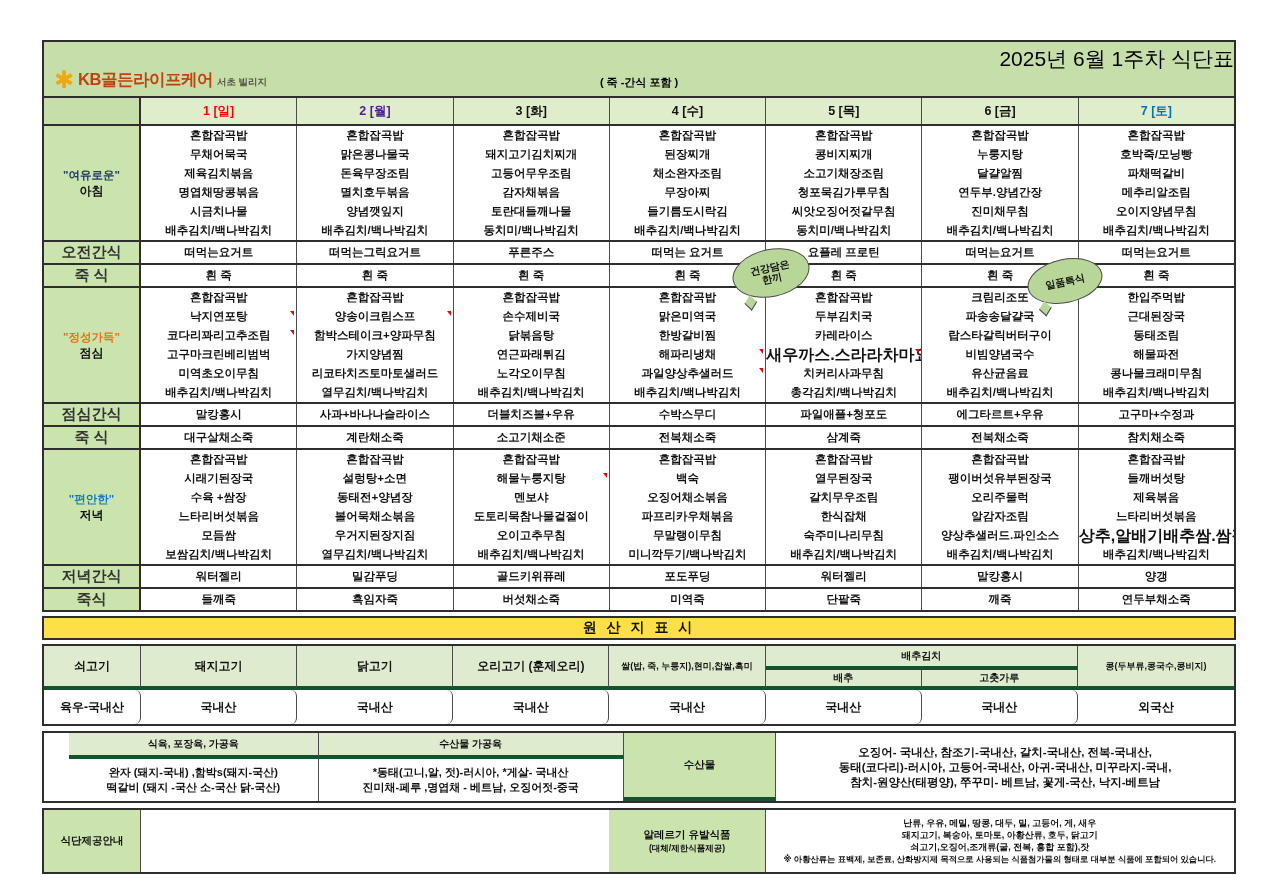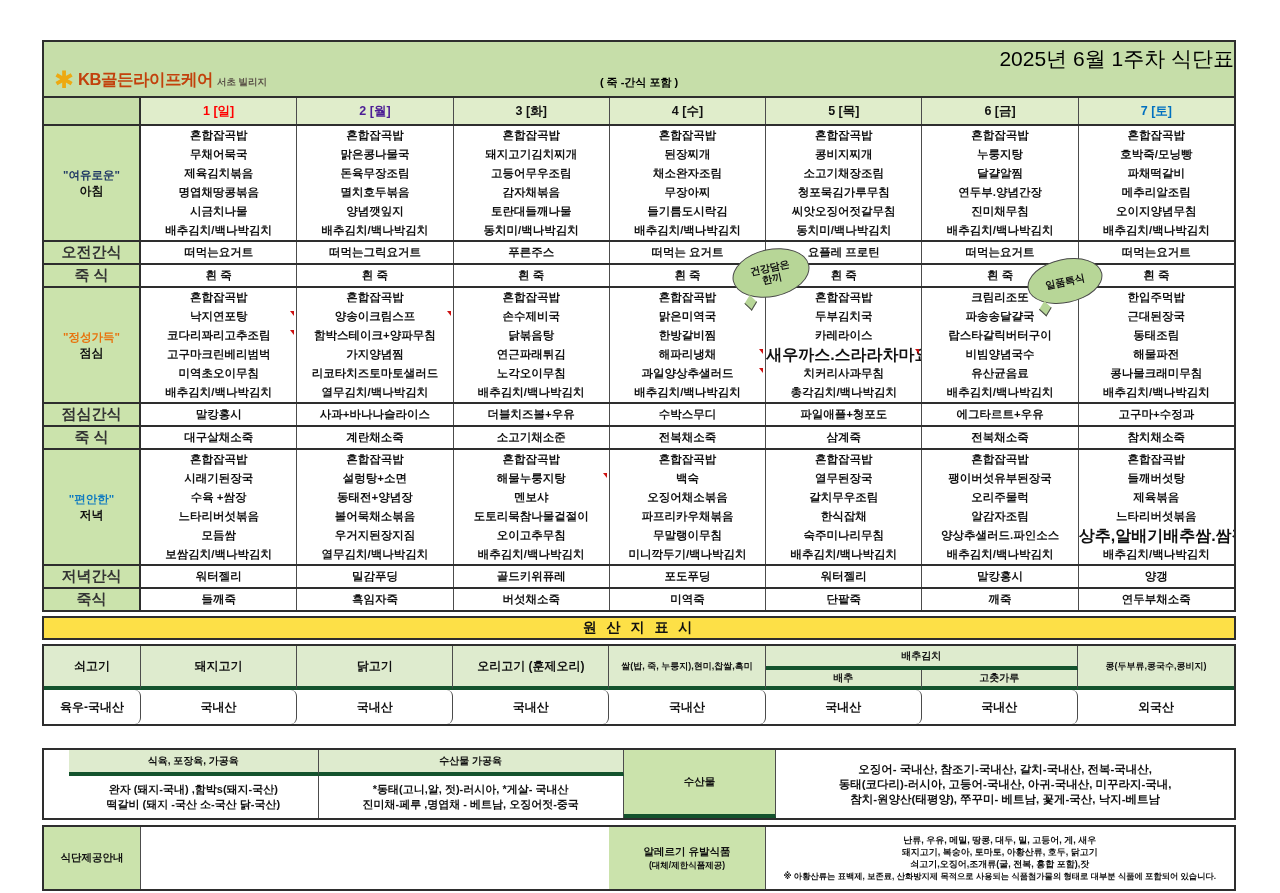--- a/index.html
+++ b/index.html
@@ -39,21 +39,21 @@
   .h-one .mline{line-height:21px;font-size:11.5px;}
   .cmark{position:absolute;right:2px;top:4px;width:0;height:0;border-left:4px solid transparent;border-top:5px solid #cc1111;}
 
   
   .banner{margin-top:4px;height:24px;display:flex;align-items:center;justify-content:center;
           background:#fde047;font-weight:bold;font-size:14px;letter-spacing:3px;text-align:right;}
 
   
   .ggrid{display:grid;grid-template-columns:97px repeat(7,1fr);background:#fff;}
   .origin{margin-top:4px;grid-template-rows:24px 20px 34px;}
-  .proc{margin-top:22px;grid-template-rows:26px 42px;padding-left:25px;}
+  .proc{margin-top:5px;grid-template-rows:26px 42px;padding-left:25px;}
   .foot{margin-top:5px;grid-template-rows:62px;}
   .gc{border-right:1px solid #4c4c4c;border-bottom:4px solid #14532d;box-sizing:border-box;
       display:flex;flex-direction:column;align-items:center;justify-content:center;text-align:center;font-weight:bold;overflow:hidden;}
   .gc.nr{border-right:none;}
   .gc.nb{border-bottom:none;}
   .gc.hdr{background:#deebce;font-size:12px;}
   .gc.hdr.small{font-size:9px;}
   .gc.hdr.mid{font-size:10px;}
   .gc.val{font-size:12px;border-radius:6px;}
   .gc.glabel{background:#cbe3ac;font-size:10.5px;}

